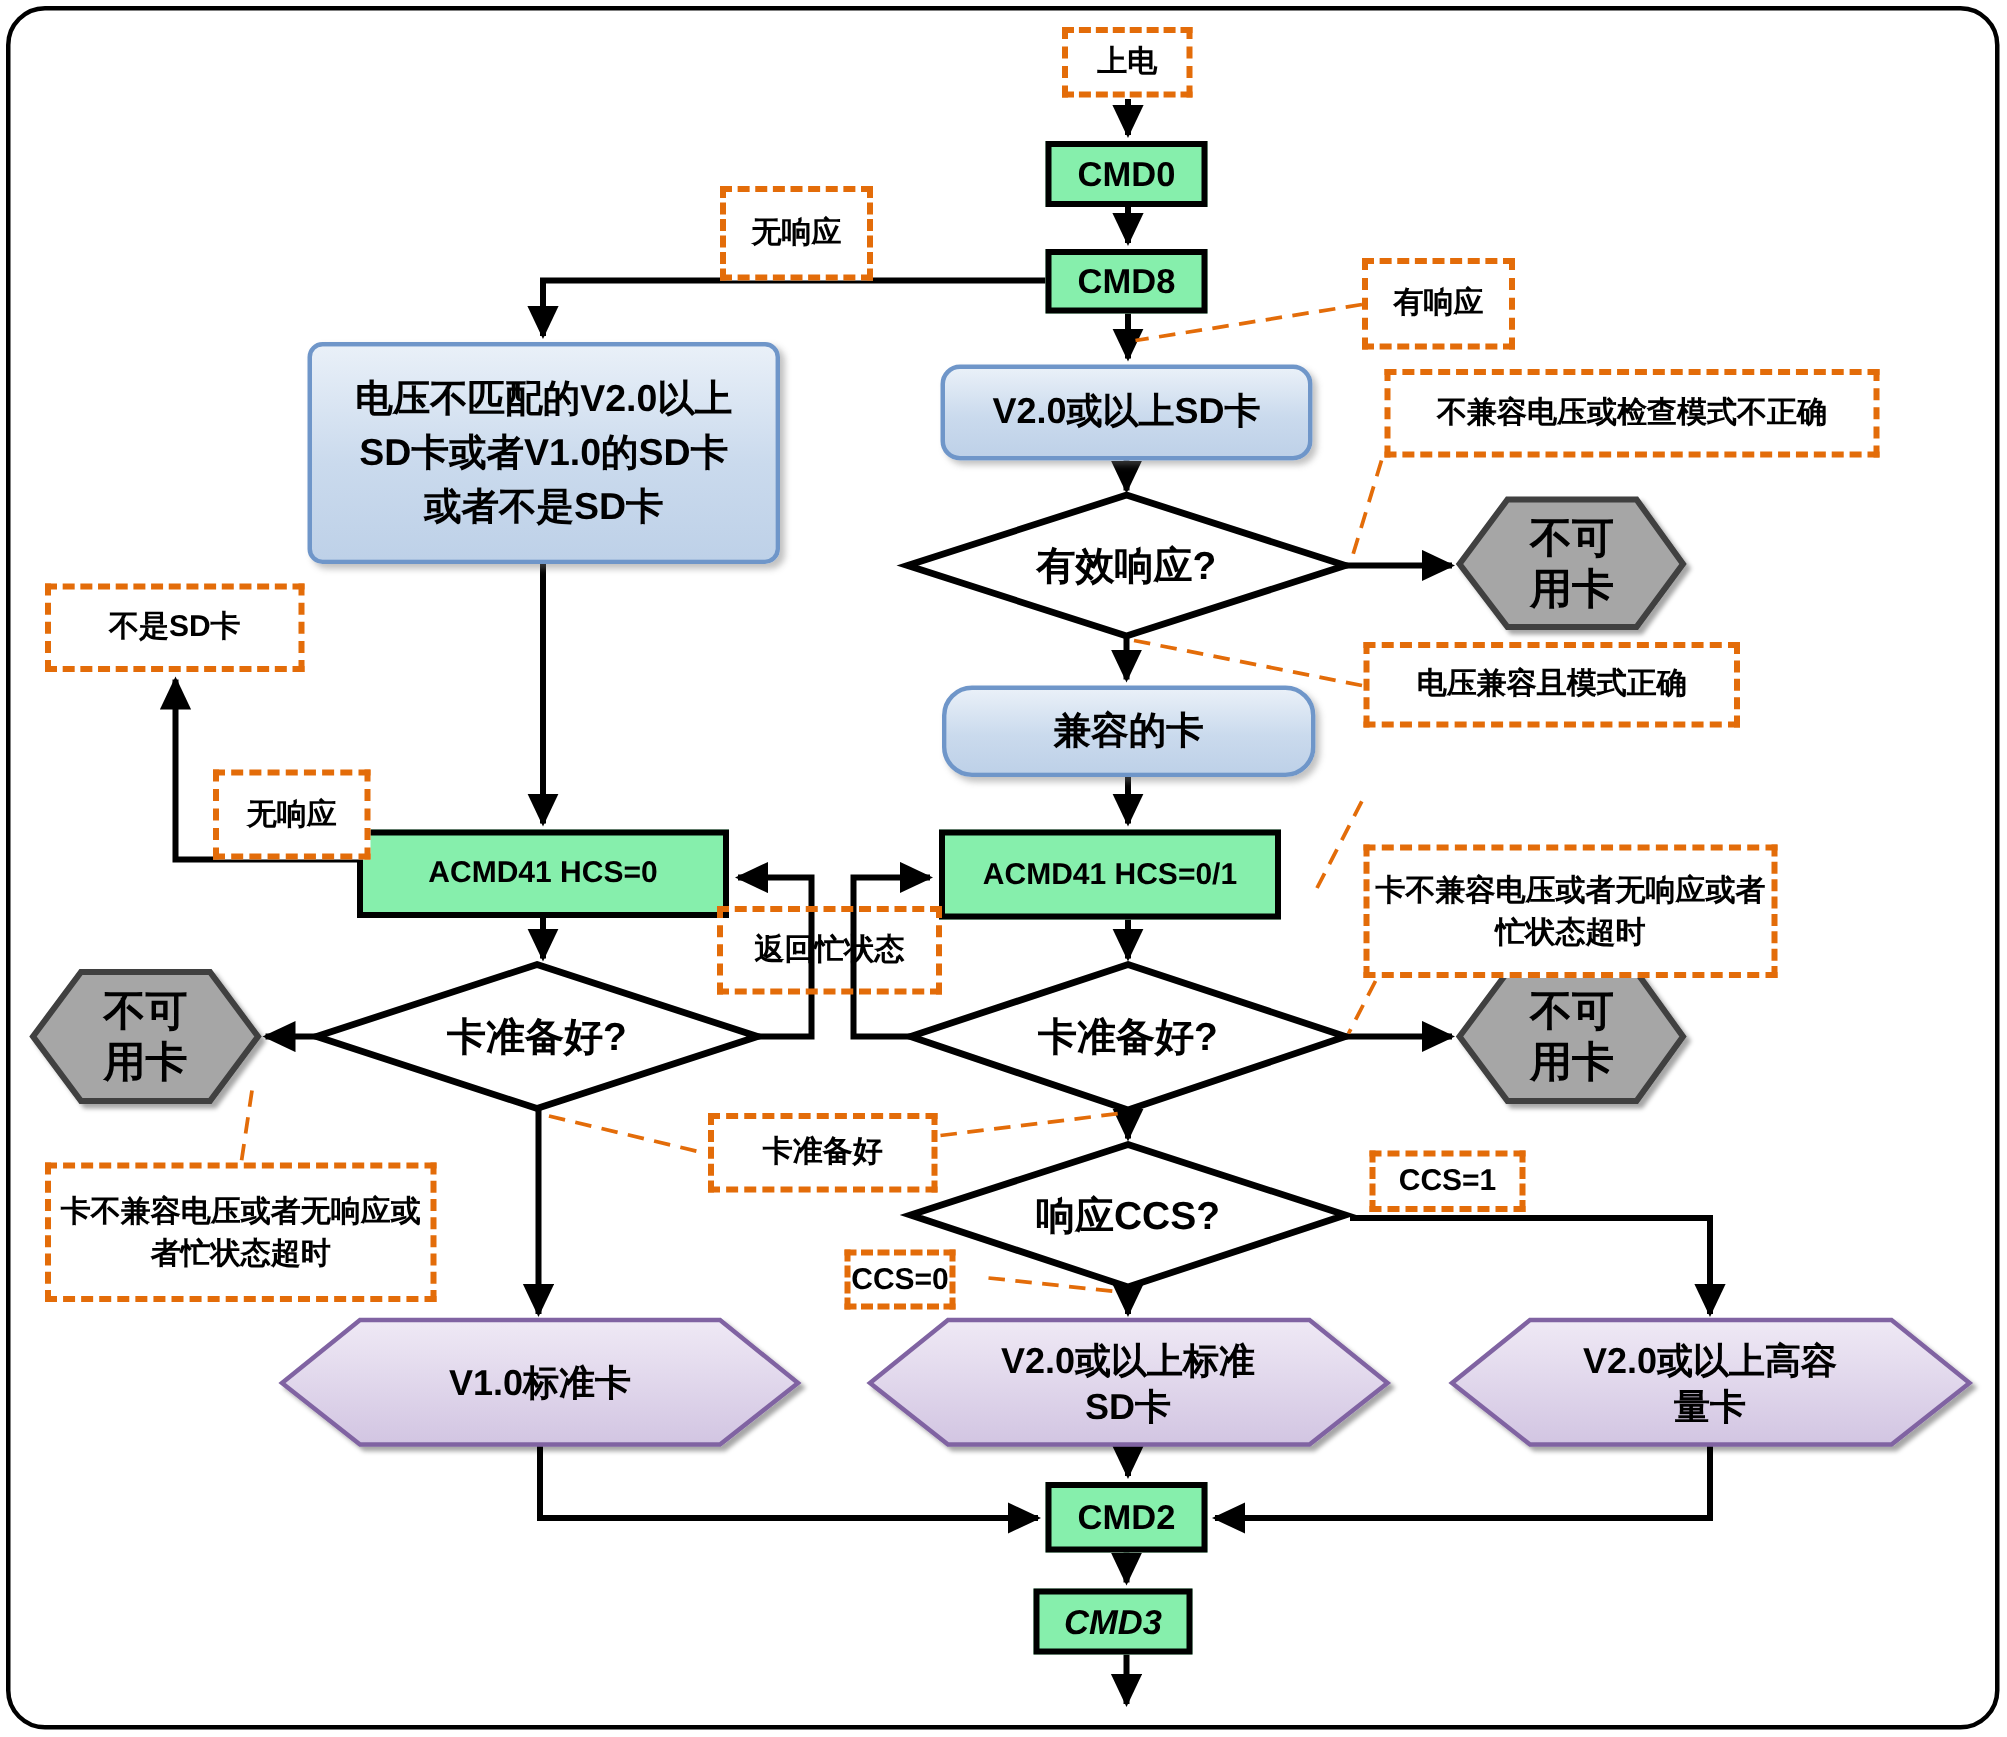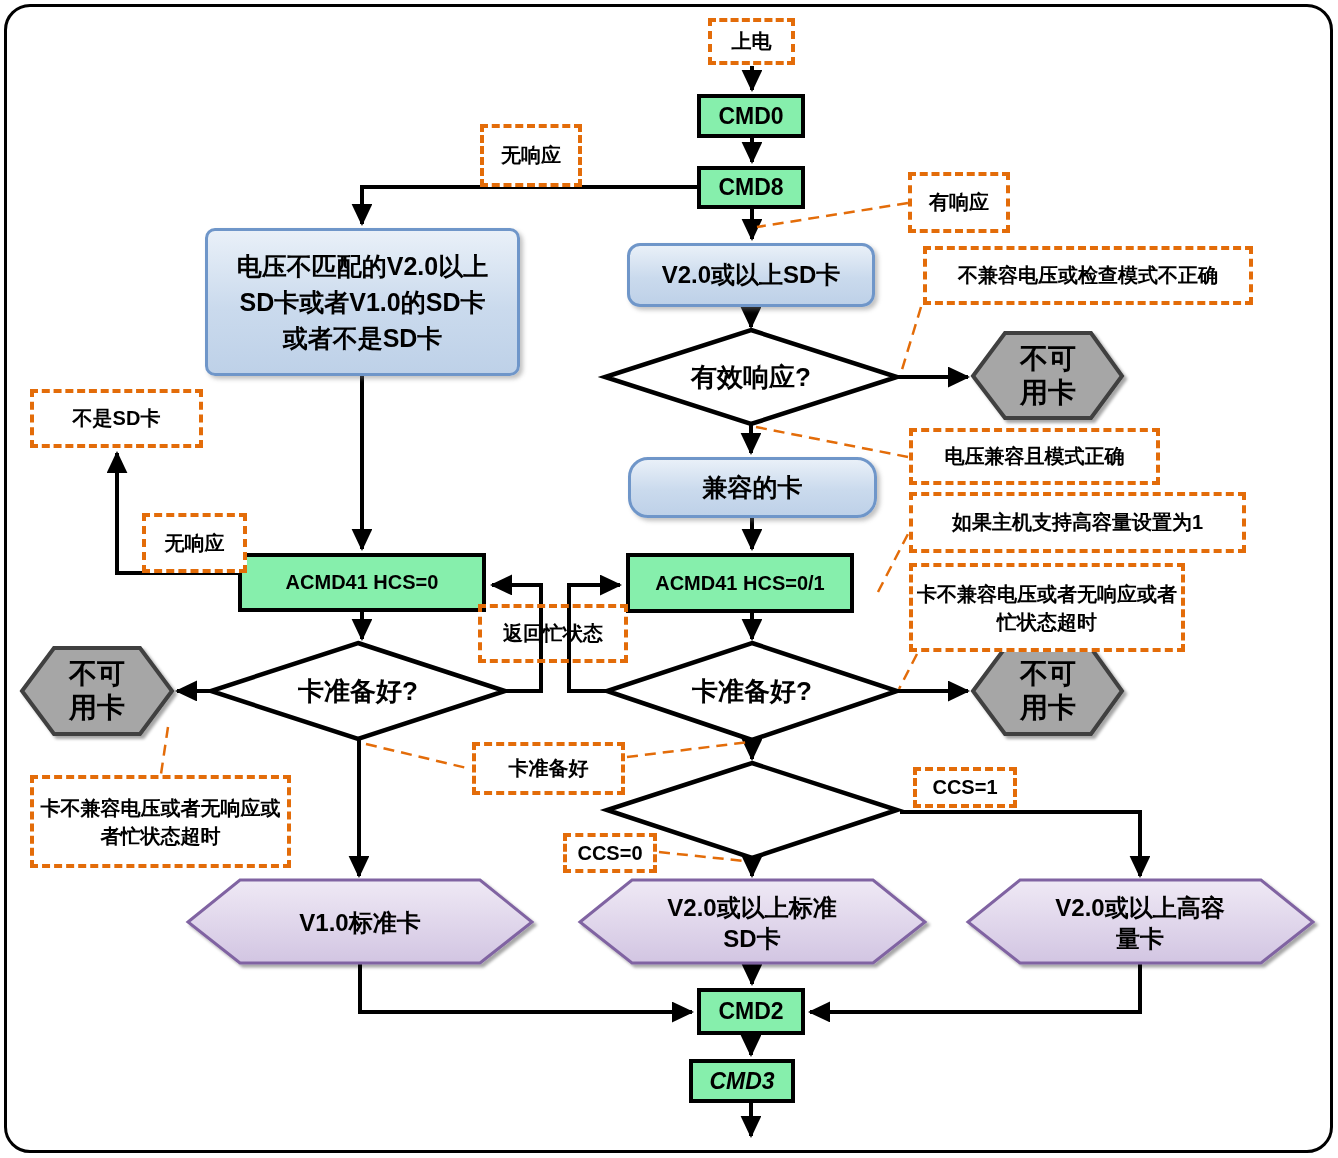--- a/index.html
+++ b/index.html
@@ -34,21 +34,21 @@
   [data-name="incompatible-note"]{left:923px;top:246px;width:330px;height:59px;}
   [data-name="compatible-note"]{left:909px;top:428px;width:251px;height:57px;}
   [data-name="hcs-note"]{left:909px;top:492px;width:337px;height:61px;}
   [data-name="timeout-note-right"]{left:909px;top:563px;width:276px;height:89px;line-height:28px;}
   [data-name="not-sd-label"]{left:30px;top:389px;width:173px;height:59px;}
   [data-name="no-response-left-label"]{left:142px;top:513px;width:105px;height:60px;}
   [data-name="busy-state-label"]{left:478px;top:604px;width:150px;height:59px;}
   [data-name="timeout-note-left"]{left:30px;top:775px;width:261px;height:93px;line-height:28px;}
   [data-name="card-ready-label"]{left:472px;top:742px;width:153px;height:53px;text-align:center;}
   [data-name="ccs1-label"]{left:913px;top:767px;width:104px;height:41px;}
-  [data-name="ccs0-label"]{left:563px;top:833px;width:94px;height:40px;}
+  [data-name="ccs0-label"]{left:563px;top:833px;width:74px;height:40px;}
   
   [data-name="valid-response-text"]{left:605px;top:330px;width:292px;height:94px;font-size:26px;}
   [data-name="card-ready-left-text"]{left:211px;top:643px;width:294px;height:96px;font-size:26px;}
   [data-name="card-ready-right-text"]{left:607px;top:643px;width:290px;height:97px;font-size:26px;}
   [data-name="ccs-question-text"]{left:606px;top:763px;width:292px;height:95px;font-size:26px;}
   [data-name="unusable-top-text"]{left:1018px;top:342px;width:60px;height:68px;font-size:28px;line-height:34px;}
   [data-name="unusable-left-text"]{left:67px;top:657px;width:60px;height:68px;font-size:28px;line-height:34px;}
   [data-name="unusable-right-text"]{left:1018px;top:657px;width:60px;height:68px;font-size:28px;line-height:34px;}
   [data-name="v1-standard-text"]{left:230px;top:892px;width:260px;height:62px;font-size:24px;text-align:right;}
   [data-name="v2-standard-text"]{left:667px;top:892px;width:170px;height:62px;font-size:24px;line-height:31px;}
@@ -143,32 +143,32 @@
 
   <div class="node blue" data-name="mismatch-card-box">电压不匹配的V2.0以上SD卡或者V1.0的SD卡或者不是SD卡</div>
   <div class="node blue" data-name="v2-sd-card-box">V2.0或以上SD卡</div>
   <div class="node blue" data-name="compatible-card-box">兼容的卡</div>
 
   <div class="node lbl" data-name="power-on-label">上电</div>
   <div class="node lbl" data-name="no-response-top-label">无响应</div>
   <div class="node lbl" data-name="has-response-label">有响应</div>
   <div class="node lbl" data-name="incompatible-note">不兼容电压或检查模式不正确</div>
   <div class="node lbl" data-name="compatible-note">电压兼容且模式正确</div>
-  <div class="node lbl" data-name="hcs-note">如果主机支持高容量设置为1</div>
   <div class="node lbl ba" data-name="timeout-note-right">卡不兼容电压或者无响应或者忙状态超时</div>
   <div class="node lbl" data-name="not-sd-label">不是SD卡</div>
   <div class="node lbl" data-name="no-response-left-label">无响应</div>
   <div class="node lbl clear" data-name="busy-state-label">返回忙状态</div>
   <div class="node lbl ba" data-name="timeout-note-left">卡不兼容电压或者无响应或者忙状态超时</div>
   <div class="node lbl" data-name="card-ready-label">卡准备好</div>
   <div class="node lbl" data-name="ccs1-label">CCS=1</div>
   <div class="node lbl" data-name="ccs0-label">CCS=0</div>
 
   <div class="node txt" data-name="valid-response-text">有效响应?</div>
   <div class="node txt" data-name="card-ready-left-text">卡准备好?</div>
   <div class="node txt" data-name="card-ready-right-text">卡准备好?</div>
+  <div class="node txt" data-name="ccs-question-text">响应CCS?</div>
   <div class="node txt ba" data-name="unusable-top-text">不可用卡</div>
   <div class="node txt ba" data-name="unusable-left-text">不可用卡</div>
   <div class="node txt ba" data-name="unusable-right-text">不可用卡</div>
   <div class="node txt" data-name="v1-standard-text">V1.0标准卡</div>
   <div class="node txt ba" data-name="v2-standard-text">V2.0或以上标准SD卡</div>
   <div class="node txt ba" data-name="v2-highcap-text">V2.0或以上高容量卡</div>
 </div>
 
 </body></html>

